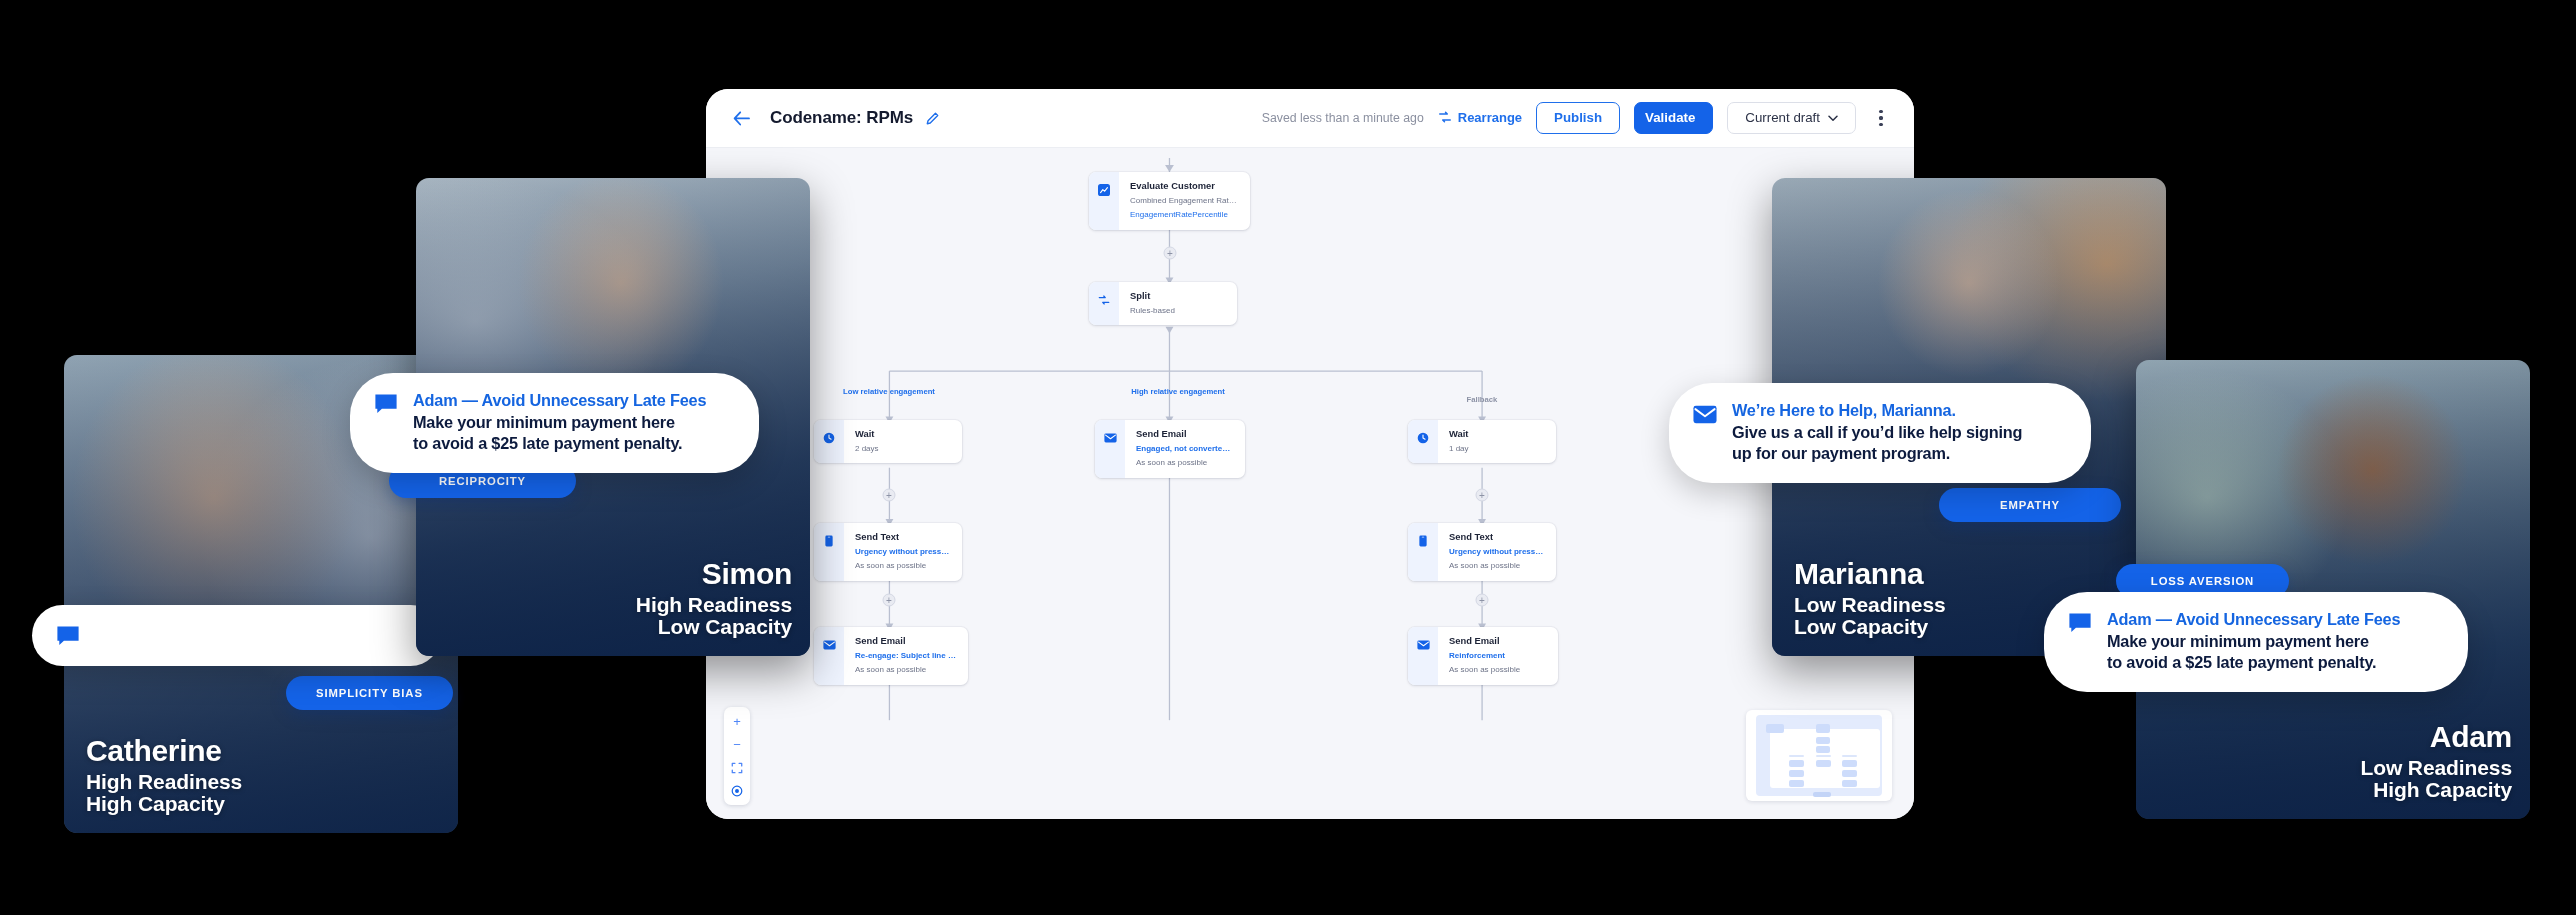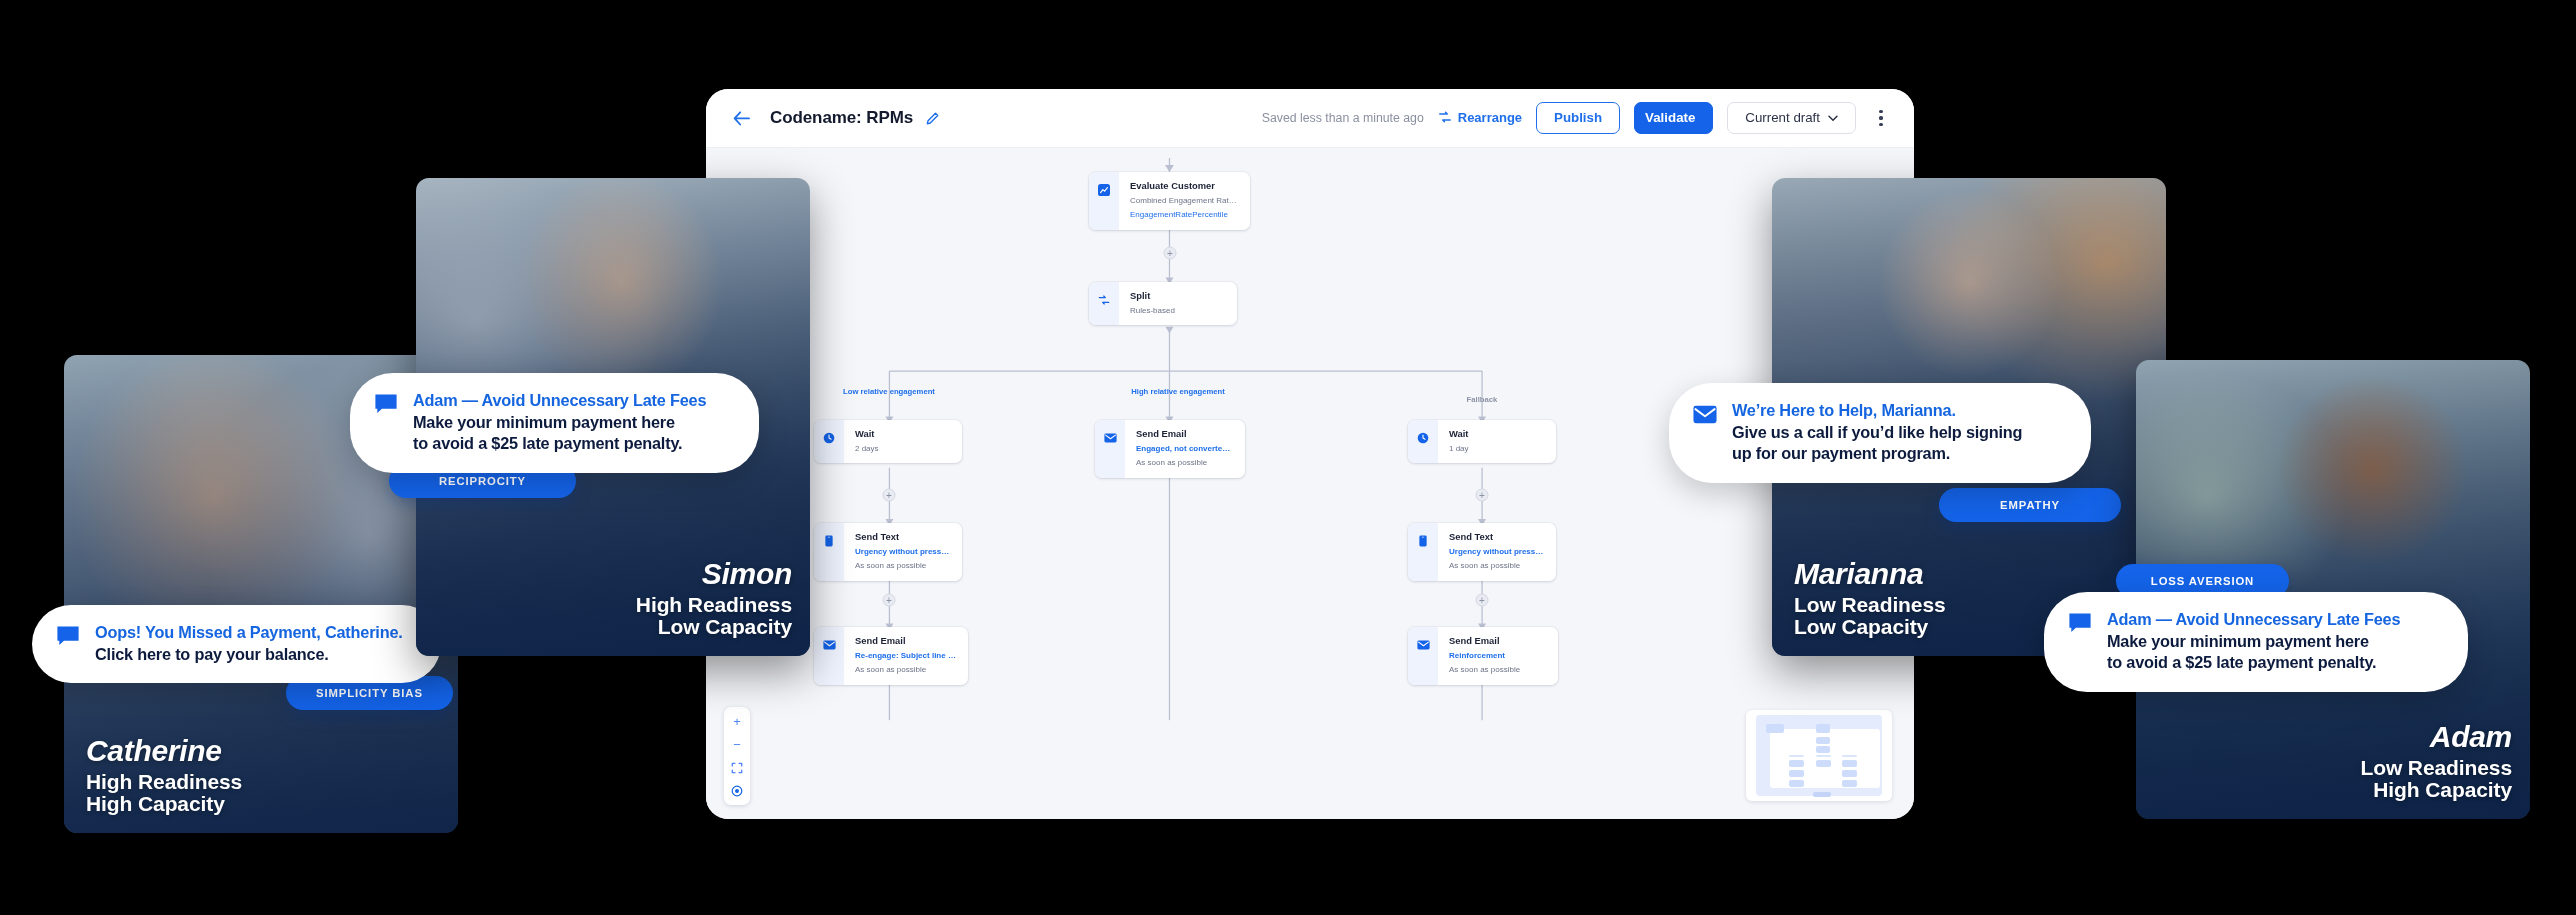--- a/index.html
+++ b/index.html
@@ -304,21 +304,20 @@
     bottom: 18px;
     color: #ffffff;
     line-height: 1.06;
     text-shadow: 0 1px 5px rgba(0,0,0,.35);
   }
   .persona-name {
     font-size: 30px;
     font-weight: 700;
     letter-spacing: -0.3px;
     margin-bottom: 4px;
-    font-style: italic;
   }
   .persona-attr {
     font-size: 21px;
     font-weight: 700;
     letter-spacing: -0.1px;
   }
   .align-right { right: 18px; text-align: right; }
   .align-left  { left: 22px;  text-align: left; }
 
   
@@ -696,24 +695,20 @@
   </div>
 
   <div class="bias-tag" style="left:286px;top:676px;text-align:center;">SIMPLICITY BIAS</div>
 
   <div class="bubble" style="left:32px;top:605px;width:409px;">
     <div class="b-icon">
       <svg width="24" height="22" viewBox="0 0 24 22" aria-hidden="true">
         <path d="M1.4 1.4h21.2v14.4H7.9L3.3 20v-4.2H1.4z" fill="#1463e8"></path>
       </svg>
     </div>
-    <div class="b-text">
-      <div class="b-head">Oops! You Missed a Payment, Catherine.</div>
-      <div class="b-line">Click here to pay your balance.</div>
-    </div>
   </div>
 
   <div class="persona-card" style="left:416px;top:178px;width:394px;height:478px;">
     <div class="persona-photo ph-simon"></div>
     <div class="persona-shade"></div>
     <div class="persona-text align-right">
       <div class="persona-name">Simon</div>
       <div class="persona-attr">High Readiness</div>
       <div class="persona-attr">Low Capacity</div>
     </div>

